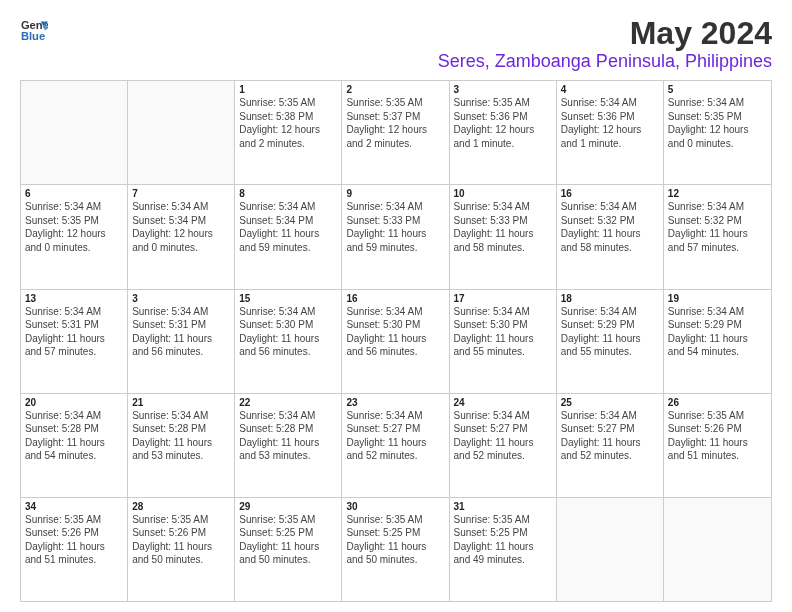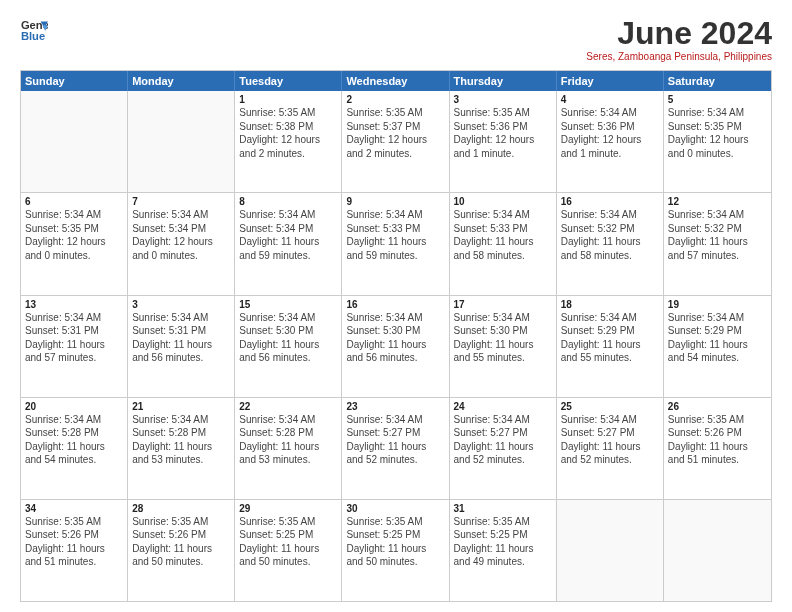--- a/index.html
+++ b/index.html
@@ -35,22 +35,22 @@
     .title-block {
       text-align: right;
     }
     .main-title {
       font-size: 32px;
       font-weight: bold;
       color: #333;
       line-height: 1.1;
     }
     .subtitle {
-      font-size: 10px;
-      color: #b91c1c;
+      font-size: 18px;
+      color: #6d28d9;
     }
     .calendar {
       flex: 1;
       display: flex;
       flex-direction: column;
       border: 1px solid #ccc;
     }
     .cal-header {
       display: grid;
       grid-template-columns: repeat(7, 1fr);
@@ -107,35 +107,26 @@
     <div class="logo">
       <svg class="logo-icon" viewBox="0 0 30 30" xmlns="http://www.w3.org/2000/svg">
         <text x="1" y="14" font-size="12" font-weight="bold" fill="#333" font-family="Arial">General</text>
         <text x="1" y="26" font-size="12" font-weight="bold" fill="#2a6db5" font-family="Arial">Blue</text>
         <polygon points="22,6 30,6 26,12" fill="#2a6db5"></polygon>
         <polygon points="24,10 30,10 27,16" fill="#5599dd"></polygon>
       </svg>
 
     </div>
     <div class="title-block">
-      <div class="main-title">June 2024</div>
+      <div class="main-title">May 2024</div>
       <div class="subtitle">Seres, Zamboanga Peninsula, Philippines</div>
     </div>
   </div>
 
   <div class="calendar">
-    <div class="cal-header" id="cal-header-row">
-        <div class="cal-header-cell">Sunday</div>
-        <div class="cal-header-cell">Monday</div>
-        <div class="cal-header-cell">Tuesday</div>
-        <div class="cal-header-cell">Wednesday</div>
-        <div class="cal-header-cell">Thursday</div>
-        <div class="cal-header-cell">Friday</div>
-        <div class="cal-header-cell">Saturday</div>
-      </div>
     <div class="cal-body" id="cal-body">
         <div class="cal-row">
           <div class="cal-cell empty"></div>
           <div class="cal-cell empty"></div>
           <div class="cal-cell">
             <div class="cell-day">1</div>
             <div class="cell-info" style="white-space: pre-line;">Sunrise: 5:35 AM
 Sunset: 5:38 PM
 Daylight: 12 hours
 and 2 minutes.</div>

